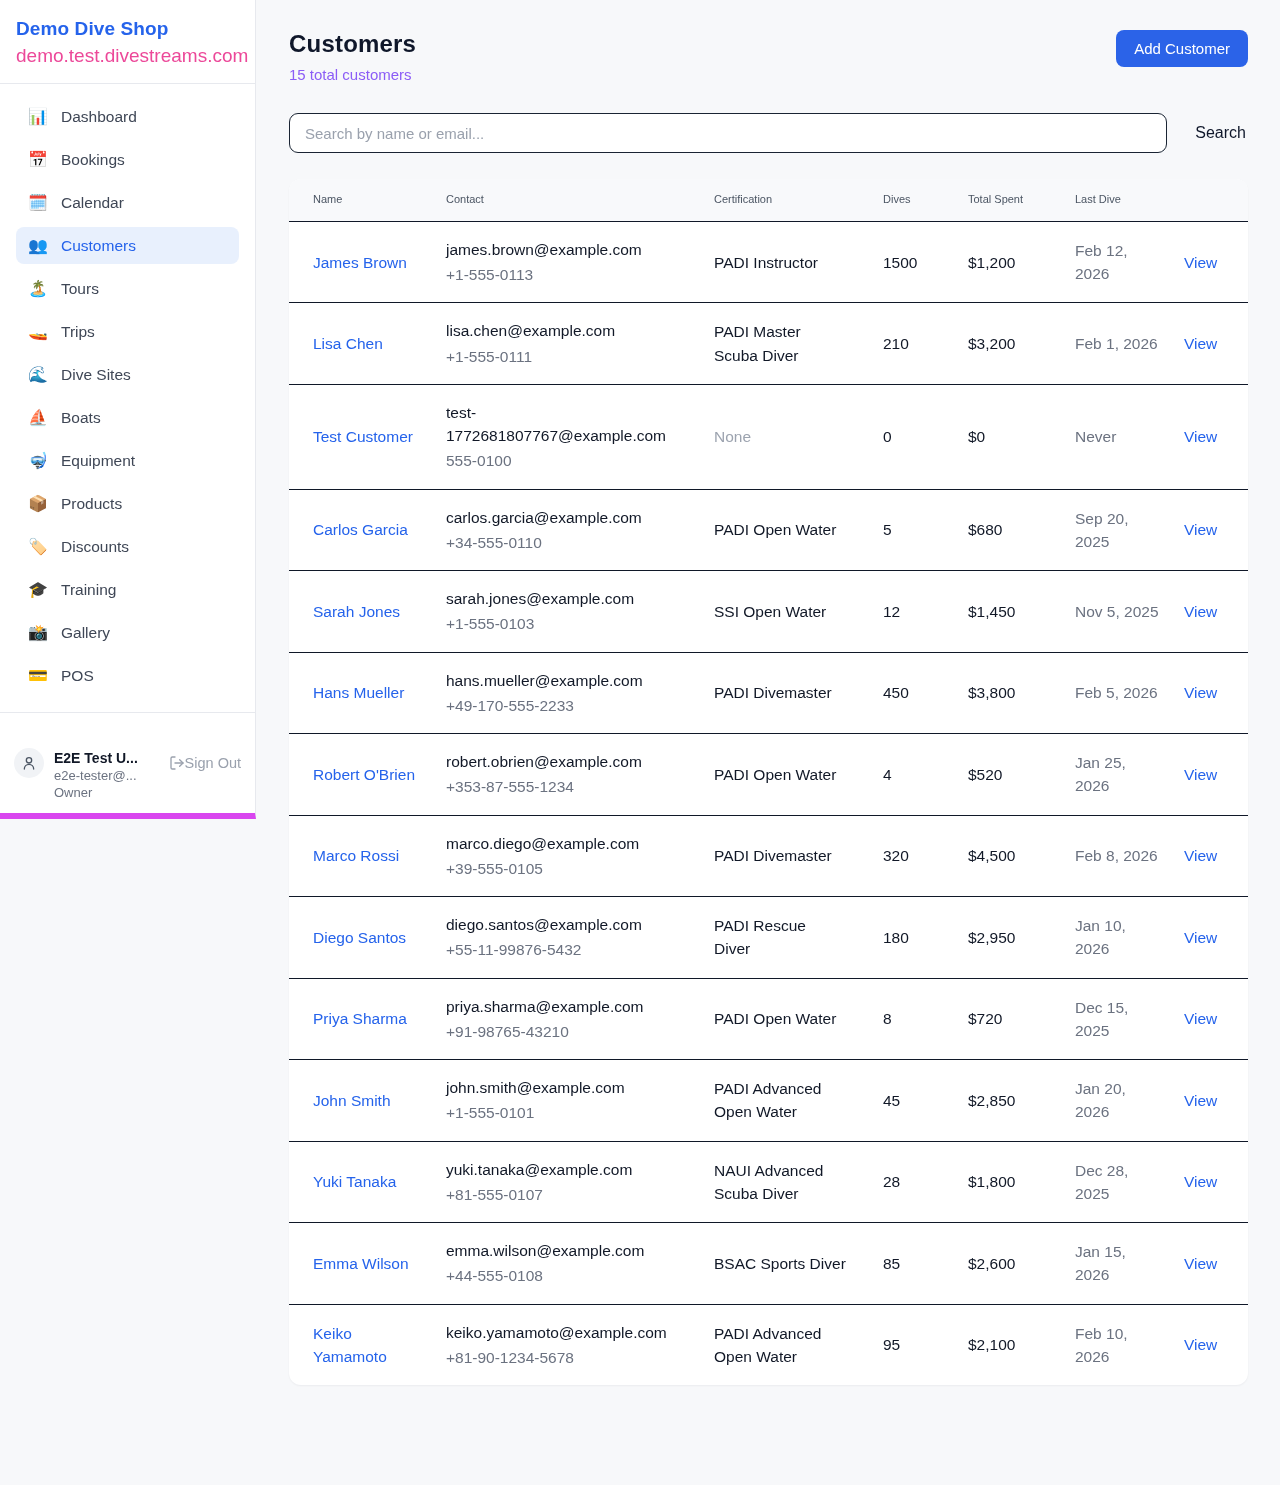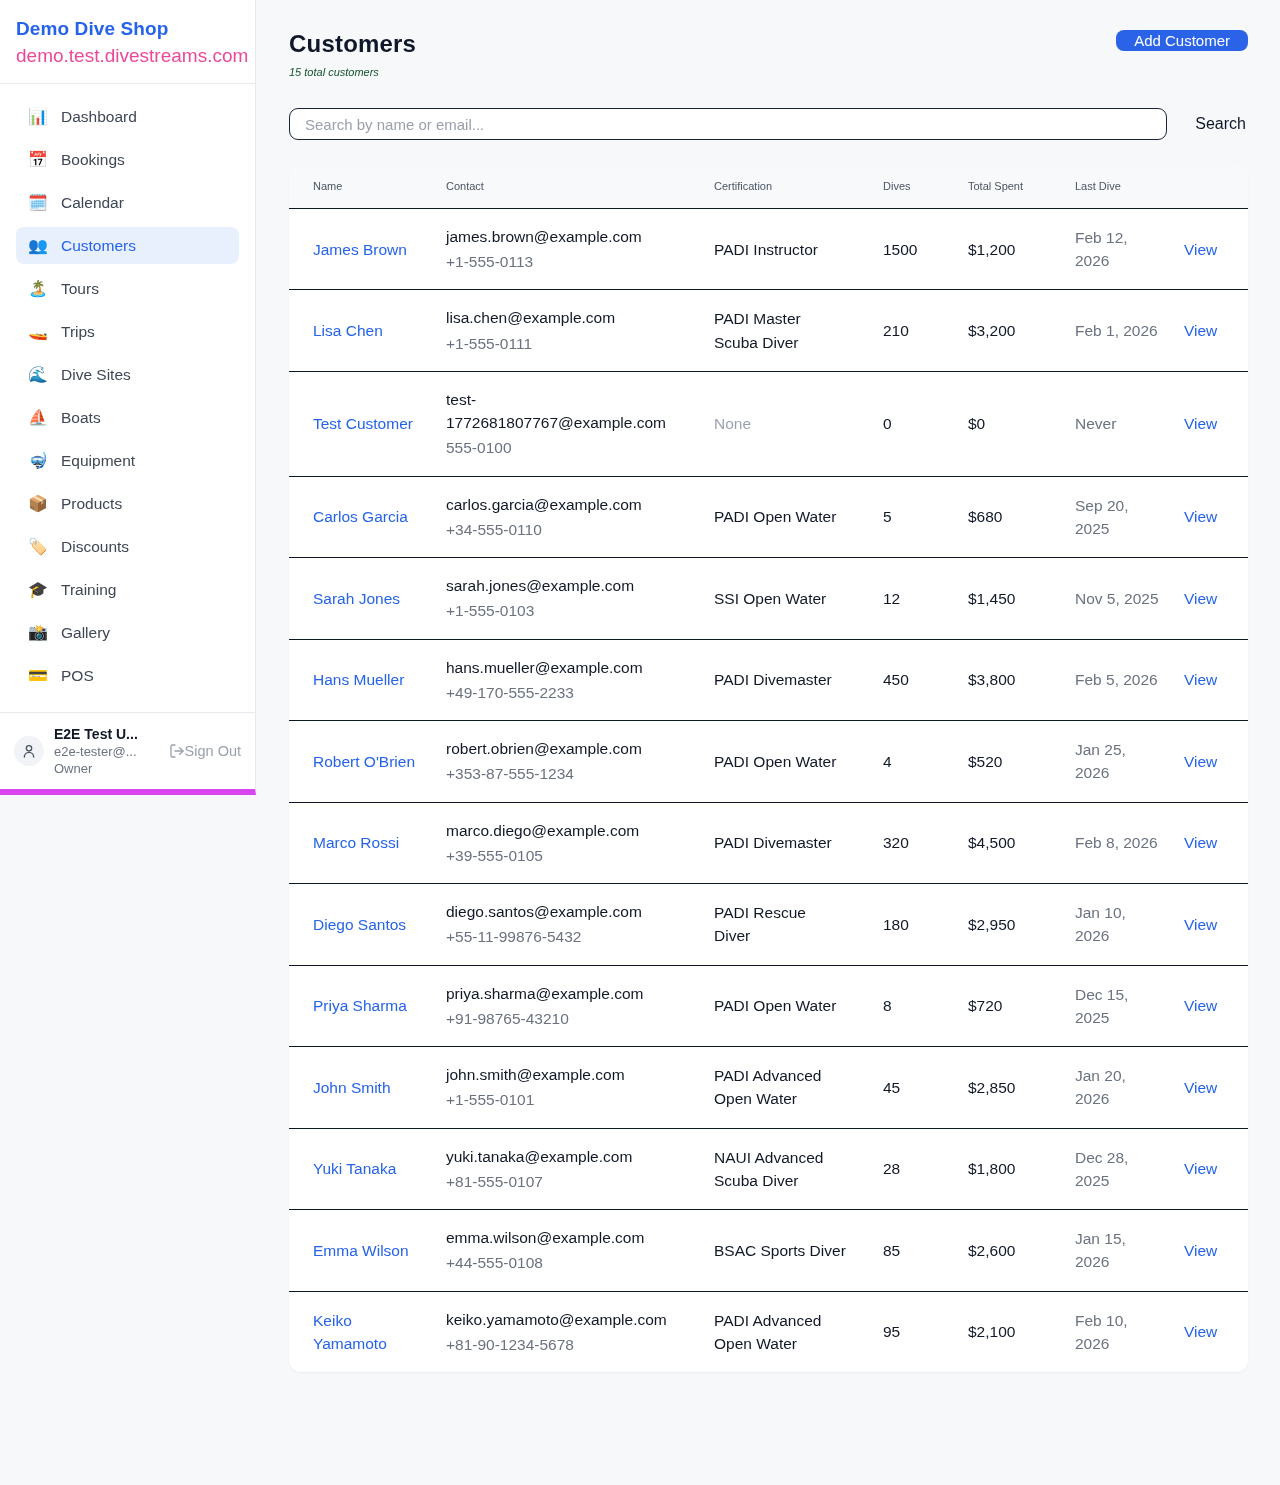--- a/index.html
+++ b/index.html
@@ -31,41 +31,41 @@
   .nav-item.active { background:#e8f0fd; color:#2563eb; font-weight:500; }
   .user-section {
     border-top:1px solid #e7e9ee; padding:13px 14px;
     display:flex; align-items:center; gap:10px;
   }
   .avatar {
     width:30px; height:30px; border-radius:50%; background:#f1f3f6;
     display:flex; align-items:center; justify-content:center; flex:0 0 30px;
   }
   .user-meta { min-width:0; flex:1; }
-  .user-name { font-size:14px; font-weight:700; color:#111827; white-space:nowrap; }
+  .user-name { font-size:14px; font-weight:700; color:#111827; white-space:nowrap;margin-top:24px; }
   .user-email, .user-role { font-size:13px; color:#6b7280; margin-top:2px; white-space:nowrap; }
   .signout {
     display:flex; align-items:center; gap:0; color:#9aa1ad;
     font-size:14.5px; background:none; border:none; cursor:pointer;
     font-family:inherit; white-space:nowrap;
   }
 
   
   .main { flex:1; padding:30px 32px 24px 33px; min-width:0; }
   .header-row { display:flex; justify-content:space-between; align-items:flex-start; }
   .page-title { font-size:24px; font-weight:700; color:#0f172a; letter-spacing:.2px; }
-  .page-subtitle { font-size:11px; color:#14532d; margin-top:8px;font-style:italic; }
+  .page-subtitle { font-size:15px; color:#8b5cf6; margin-top:8px; }
   .btn-primary {
     background:#2b63e8; color:#fff; border:none; border-radius:8px;
-    padding:2px 18px; font-size:15px; font-weight:500; cursor:pointer;
+    padding:10px 18px; font-size:15px; font-weight:500; cursor:pointer;
     font-family:inherit;
   }
   .search-row { display:flex; align-items:center; margin-top:30px; gap:26px; }
   .search-input {
-    flex:1; height:32px; border:1.5px solid #1a2433; border-radius:9px;
+    flex:1; height:40px; border:1.5px solid #1a2433; border-radius:9px;
     padding:0 15px; font-size:15px; color:#111827; background:#fff;
     font-family:inherit; outline:none;
   }
   .search-input::placeholder { color:#9aa1ad; }
   .search-btn {
     background:none; border:none; font-size:16px; color:#0f172a;
     cursor:pointer; font-family:inherit; padding:4px 2px;
   }
 
   

